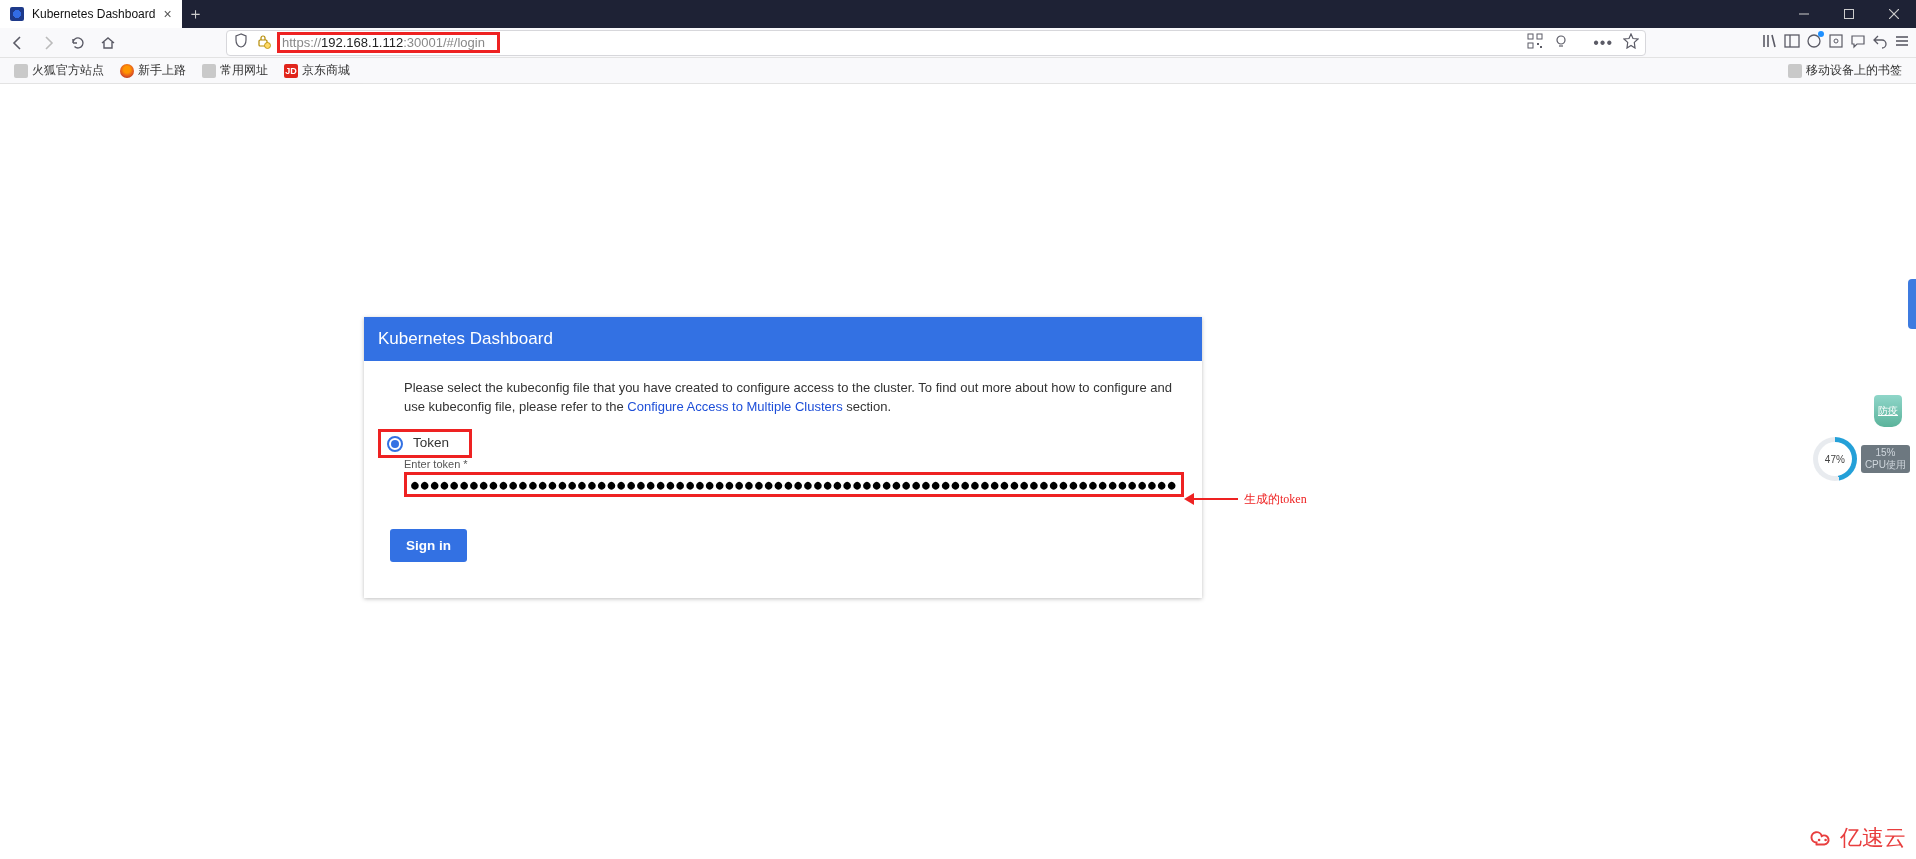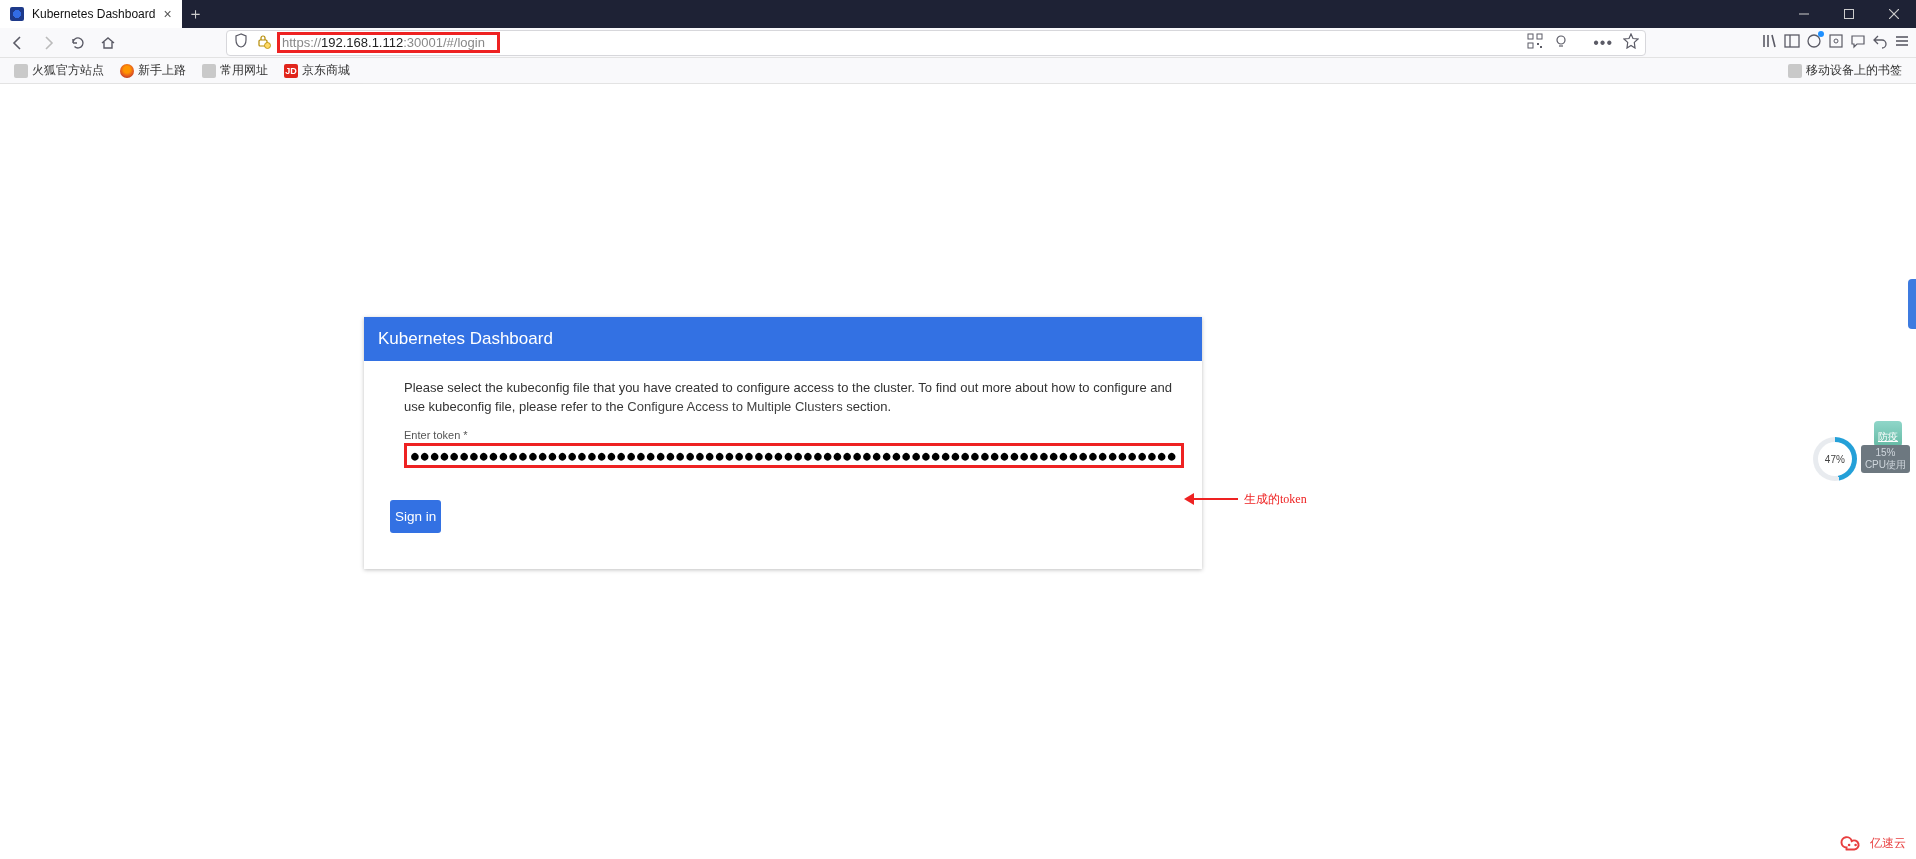--- a/index.html
+++ b/index.html
@@ -47,47 +47,47 @@
   
   .card { position:absolute; left:364px; top:233px; width:838px; background:#fff; box-shadow: 0 1px 4px rgba(0,0,0,.25); }
   .card-header { background:#3371e3; color:#fff; padding:12px 14px; font-size:17px; font-weight:500; }
   .card-body { padding:14px 14px 20px 14px; font-size:13px; color:#333; }
   .opt { display:flex; align-items:flex-start; gap:10px; margin-bottom:4px; }
   .radio { width:16px;height:16px;border:2px solid #757575;border-radius:50%; margin-top:1px; flex-shrink:0; position:relative; }
   .radio.sel { border-color:#3371e3; }
   .radio.sel::after{content:'';position:absolute;inset:2px;border-radius:50%;background:#3371e3;}
   .opt-label{font-size:13.5px;}
   .opt-desc{ margin:4px 0 12px 26px; font-size:13px; line-height:1.45; color:#333;}
-  .opt-desc a{ color:#404040; text-decoration:none;margin-top:32px; }
+  .opt-desc a{ color:#1d4ed8; text-decoration:none;margin-top:32px; }
   .token-box{ border:3px solid #ee2222; padding:3px 20px 3px 6px; display:inline-flex; align-items:center; gap:8px; }
 
   .field { margin:0 0 10px 26px; }
   .field-label{font-size:11px;color:#555;}
   .field-input-wrap{ border:3px solid #ee2222; margin-top:2px; padding:2px 4px; width:780px; }
   .dots{ font-family: monospace; letter-spacing:2px; font-size:13px; color:#000; white-space:nowrap; overflow:hidden; }
 
-  .signin-btn{ margin:22px 0 16px 12px; background:#3371e3; color:#fff; border:none; border-radius:3px; padding:9px 5px; font-size:13.5px; font-weight:400; cursor:pointer; }
+  .signin-btn{ margin:22px 0 16px 12px; background:#3371e3; color:#fff; border:none; border-radius:3px; padding:9px 16px; font-size:13.5px; font-weight:700; cursor:pointer; }
 
   
   .anno { position:absolute; left:1184px; top:405px; display:flex; align-items:center; }
   .anno svg{display:block;}
   .anno-text{ color:#ee2222; font-size:12px; font-family: "SimSun", serif; margin-left:6px; }
 
   
   .scroll-handle{position:absolute; right:0; top:195px; width:8px; height:50px; background:#3d7be0; border-radius:4px 0 0 4px;}
 
   
   .sys-widget{position:absolute; right:6px; bottom:378px; display:flex; align-items:center; gap:4px;}
   .cpu-ring{width:44px;height:44px;border-radius:50%;background:conic-gradient(#24a0d8 0 47%, #e8ebef 47% 100%);display:flex;align-items:center;justify-content:center;position:relative;}
   .cpu-ring::before{content:'';position:absolute;inset:5px;background:#fff;border-radius:50%;}
   .cpu-ring span{position:relative;font-size:10px;color:#444;}
   .cpu-box{background:#6d7880;color:#cfd6dc;font-size:10px;padding:2px 4px;border-radius:3px;text-align:center;line-height:1.2;}
-  .shield-badge{position:absolute;right:14px;bottom:406px;width:28px;height:32px;background:linear-gradient(#8fd6c9,#5bb39b);border-radius:4px 4px 10px 10px;display:flex;align-items:center;justify-content:center;font-size:10px;color:#fff;text-decoration:underline;}
-
-  .brand{position:absolute;right:10px;bottom:6px;display:flex;align-items:center;gap:4px;color:#e83e3e;font-size:12px;font-weight:500;}
+  .shield-badge{position:absolute;right:14px;bottom:432px;width:28px;height:32px;background:linear-gradient(#8fd6c9,#5bb39b);border-radius:4px 4px 10px 10px;display:flex;align-items:center;justify-content:center;font-size:10px;color:#fff;text-decoration:underline;}
+
+  .brand{position:absolute;right:10px;bottom:6px;display:flex;align-items:center;gap:4px;color:#e83e3e;font-size:22px;font-weight:500;}
   .brand .logo{width:26px;height:20px;}
 </style>
 </head>
 <body>
 
 <div class="titlebar">
   <div class="tab">
     <span class="favicon"></span>
     <span class="title">Kubernetes Dashboard</span>
     <span class="close">×</span>
@@ -226,20 +226,28 @@
 
 <div class="content">
 
   <div class="card">
     <div class="card-header">Kubernetes Dashboard</div>
     <div class="card-body">
       <div class="opt-desc">
         <span>Please select the kubeconfig file that you have created to configure access to the cluster. To find out more about how to configure and use kubeconfig file, please refer to the </span><a href="#">Configure Access to Multiple Clusters</a><span> section.</span>
       </div>
 
+      <div>
+        <span class="token-box">
+          <span class="opt" style="margin:0;">
+            <span class="radio sel"></span>
+            <span class="opt-label">Token</span>
+          </span>
+        </span>
+      </div>
 
       <div class="field">
         <div class="field-label">Enter token *</div>
         <div class="field-input-wrap">
           <div class="dots">●●●●●●●●●●●●●●●●●●●●●●●●●●●●●●●●●●●●●●●●●●●●●●●●●●●●●●●●●●●●●●●●●●●●●●●●●●●●●●●●●●●●●●●●●●●●●●●●●●●●●●●●●●●●</div>
         </div>
       </div>
 
       <button class="signin-btn">Sign in</button>
     </div>

